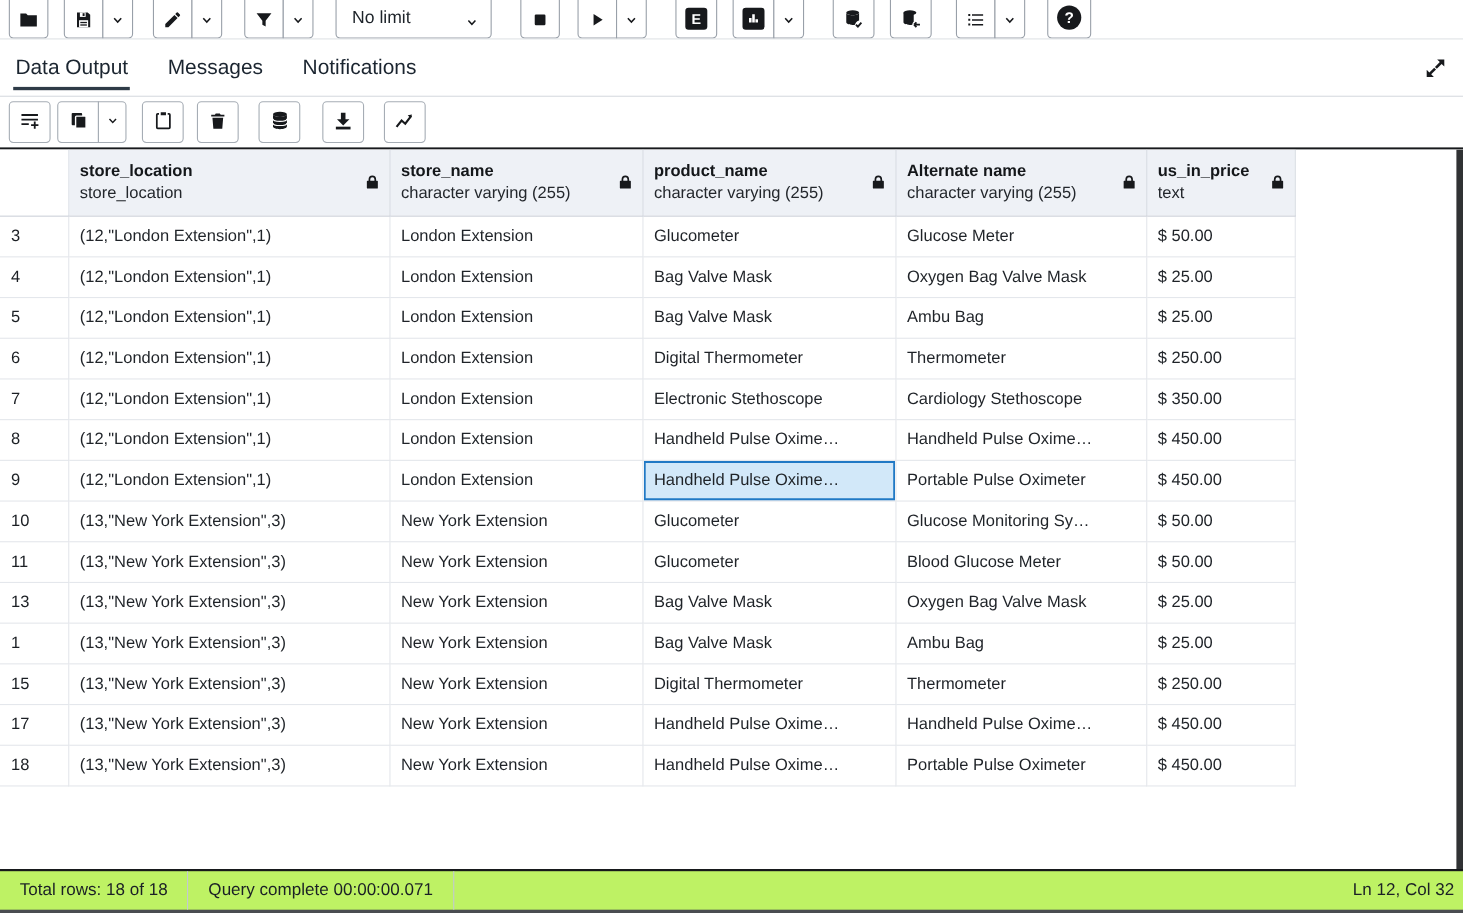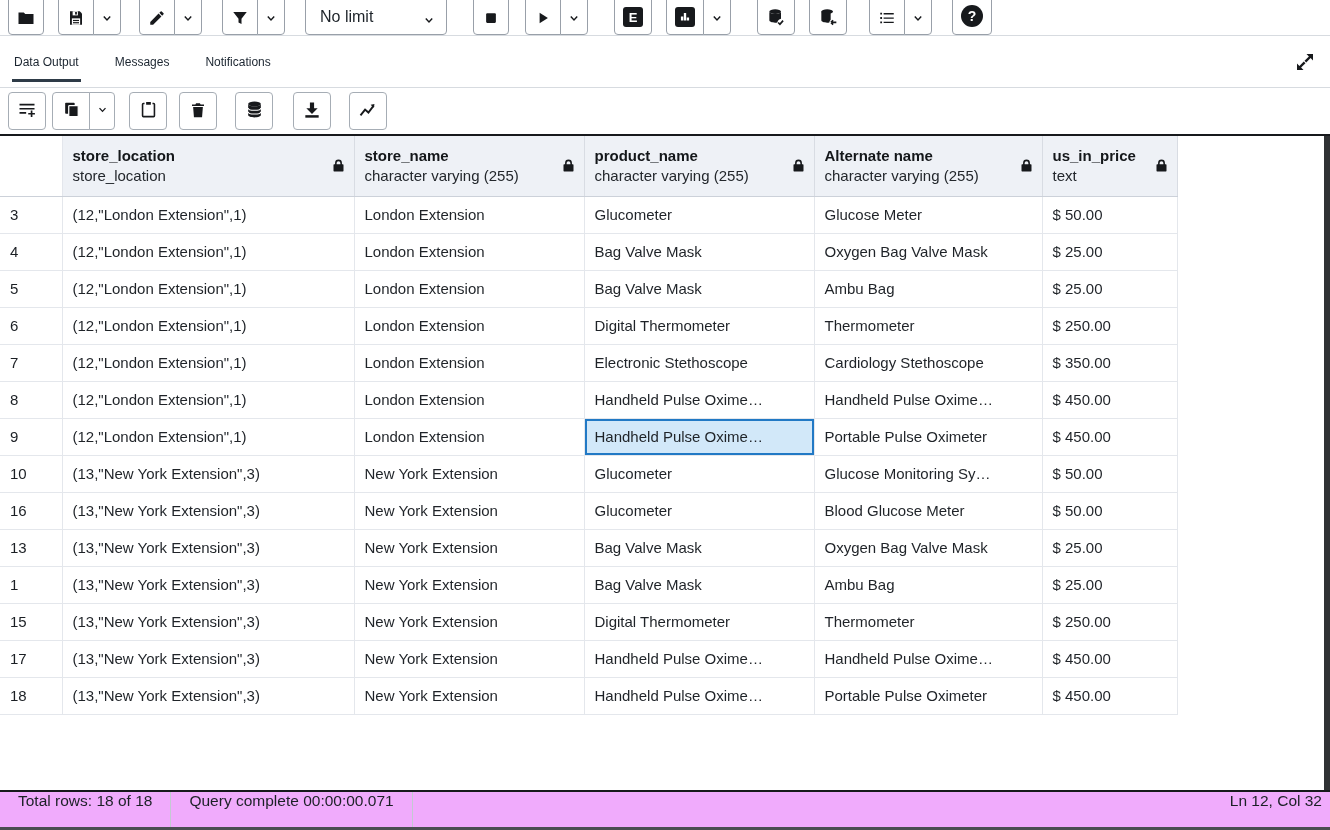--- a/index.html
+++ b/index.html
@@ -25,21 +25,21 @@
   .badge { width:20px; height:20px; background:#17191c; border-radius:3px; color:#fff;
            font-weight:bold; font-size:13px; display:flex; align-items:center; justify-content:center; }
   .circle { width:22px; height:22px; background:#17191c; border-radius:50%; color:#fff;
             font-weight:bold; font-size:14px; display:flex; align-items:center; justify-content:center; }
   .ml8{margin-left:8px} .ml14{margin-left:14px} .ml18{margin-left:18px} .ml20{margin-left:20px}
   .ml22{margin-left:22px} .ml26{margin-left:26px} .ml16{margin-left:16px}
 
   
   .tab-bar { height:52px; flex:0 0 52px; border-bottom:1px solid #d7dbe0; display:flex;
              align-items:stretch; padding-left:12px; position:relative; background:#fff; }
-  .tab { display:flex; align-items:center; margin-right:32px; font-size:12px; color:#1b2530;
+  .tab { display:flex; align-items:center; margin-right:32px; font-size:19px; color:#1b2530;
          position:relative; cursor:pointer; padding:0 2px; }
   .tab.active::after { content:""; position:absolute; left:0; right:0; bottom:5px; height:3px;
                        background:var(--accent,#2e3b47); }
   .panel-btn { position:absolute; right:12px; top:14px; width:26px; height:26px; border:none;
                background:transparent; cursor:pointer; padding:0; }
 
   
   .grid-toolbar { height:48px; flex:0 0 48px; background:#fff; border-bottom:2px solid #17191c;
                   display:flex; align-items:center; padding-left:8px; }
   .gbtn { width:38px; height:38px; border:1px solid #a6adb5; border-radius:4px; background:#fff;
@@ -64,22 +64,22 @@
   .hn { font-size:15px; font-weight:bold; color:#14171a; line-height:1.35; white-space:nowrap; }
   .hd { font-size:15px; font-weight:normal; color:#23272c; line-height:1.35; white-space:nowrap; }
   .lock { flex:0 0 auto; margin-left:4px; display:flex; }
   tbody td { height:37px; border:1px solid #e4e7ec; border-left:none; padding:0 10px; font-size:15px;
              color:#1f2328; white-space:nowrap; overflow:hidden; background:#fff; }
   tbody td:first-child { border-left:none; }
   tbody td.c-num { color:#1b1f24; }
   tbody td.selected { background:var(--sel-bg,#d2e8f9); box-shadow:inset 0 0 0 2px var(--sel-border,#2179c5); }
 
   
-  .status-bar { height:40px; flex:0 0 40px; background:#f0abfc; border-top:2px solid #17191c;
-                border-bottom:3px solid #4a4d51; display:flex; 
+  .status-bar { height:40px; flex:0 0 40px; background:#bef264; border-top:2px solid #17191c;
+                border-bottom:3px solid #4a4d51; display:flex; align-items:center;
                 font-size:15.5px; color:#1b2026; }
   .sb-item { padding:0 18px; white-space:nowrap; }
   .sb-div { width:1px; align-self:stretch; background:#c3c9d2; }
   .sb-spacer { flex:1 1 auto; }
   .sb-right { padding-right:8px; }
 </style>
 </head>
 <body>
 
 <div class="app">
@@ -454,21 +454,21 @@
           </tr>
           <tr>
             <td class="c-num">10</td>
             <td class="c-0">(13,"New York Extension",3)</td>
             <td class="c-1">New York Extension</td>
             <td class="c-2">Glucometer</td>
             <td class="c-3">Glucose Monitoring Sy…</td>
             <td class="c-4">$ 50.00</td>
           </tr>
           <tr>
-            <td class="c-num">16</td>
+            <td class="c-num">11</td>
             <td class="c-0">(13,"New York Extension",3)</td>
             <td class="c-1">New York Extension</td>
             <td class="c-2">Glucometer</td>
             <td class="c-3">Blood Glucose Meter</td>
             <td class="c-4">$ 50.00</td>
           </tr>
           <tr>
             <td class="c-num">13</td>
             <td class="c-0">(13,"New York Extension",3)</td>
             <td class="c-1">New York Extension</td>

